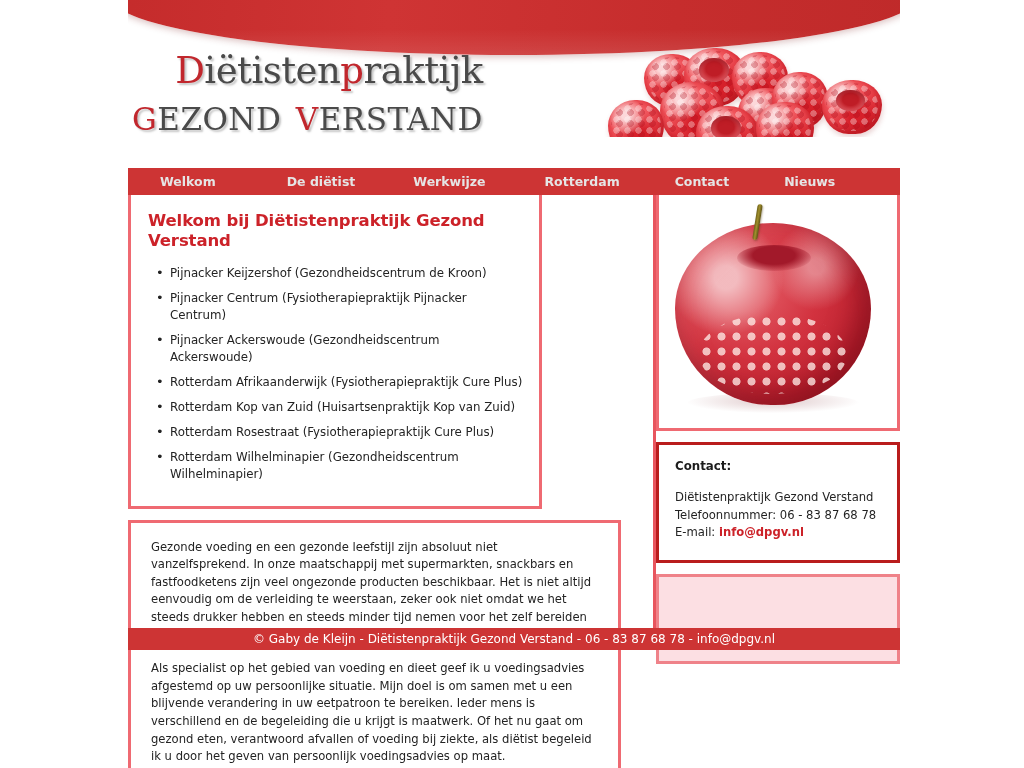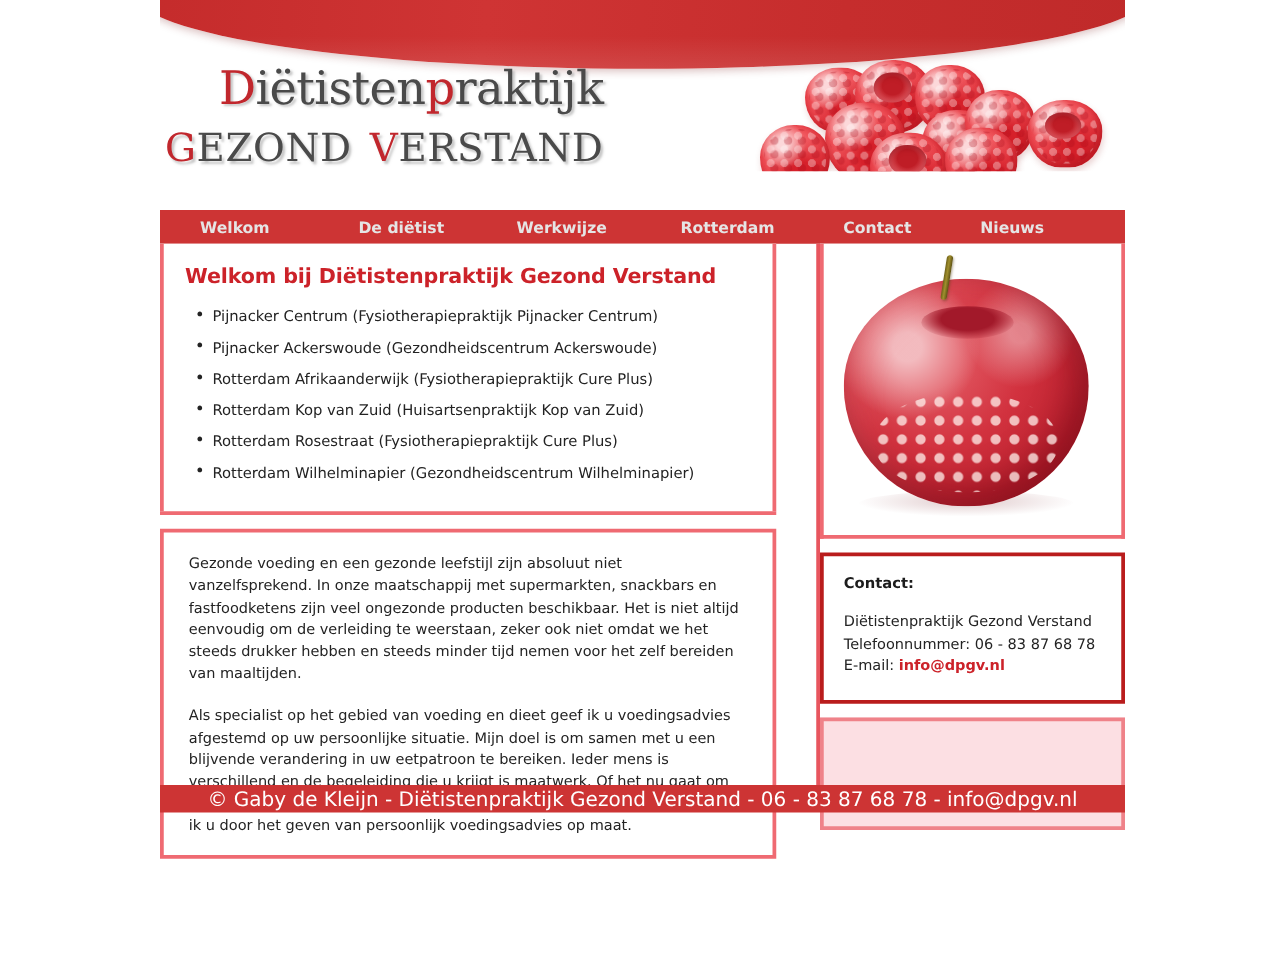--- a/index.html
+++ b/index.html
@@ -149,21 +149,21 @@
   }
   .side-col {
     position: absolute;
     left: 528px; top: 0;
     width: 244px;
   }
 
   .panel-welcome {
     position: relative;
     margin: 0 0 0 0;
-    width: 493px;
+    width: 414px;
     border: 3px solid #ef6a72;
     border-top: none;
     border-left: none;
     border-right: none;
     padding: 14px 18px 14px 20px;
     background: #ffffff;
     min-height: 216px;
   }
   .panel-welcome::before {
     content: "";
@@ -327,21 +327,21 @@
     position: absolute;
     left: 128px; top: 628px;
     width: 772px; height: 22px;
     background: #cd3434;
     display: flex;
     align-items: center;
     justify-content: center;
   }
   .footer-text {
     color: #ffffff;
-    font-size: 16px;
+    font-size: 12px;
     white-space: nowrap;
   }
 </style>
 </head>
 <body>
 
 <div id="page">
 
   <div class="header">
     <div class="header-redband"></div>
@@ -376,20 +376,21 @@
   </nav>
 
   <div class="content">
     <div class="vdivider"></div>
 
     <div class="main-col">
 
       <section class="panel-welcome">
         <h1 class="page-title">Welkom bij Diëtistenpraktijk Gezond Verstand</h1>
         <ul class="locations">
+          <li>Pijnacker Keijzershof (Gezondheidscentrum de Kroon)</li>
           <li>Pijnacker Centrum (Fysiotherapiepraktijk Pijnacker Centrum)</li>
           <li>Pijnacker Ackerswoude (Gezondheidscentrum Ackerswoude)</li>
           <li>Rotterdam Afrikaanderwijk (Fysiotherapiepraktijk Cure Plus)</li>
           <li>Rotterdam Kop van Zuid (Huisartsenpraktijk Kop van Zuid)</li>
           <li>Rotterdam Rosestraat (Fysiotherapiepraktijk Cure Plus)</li>
           <li>Rotterdam Wilhelminapier (Gezondheidscentrum Wilhelminapier)</li>
         </ul>
       </section>
 
       <section class="panel-text">

